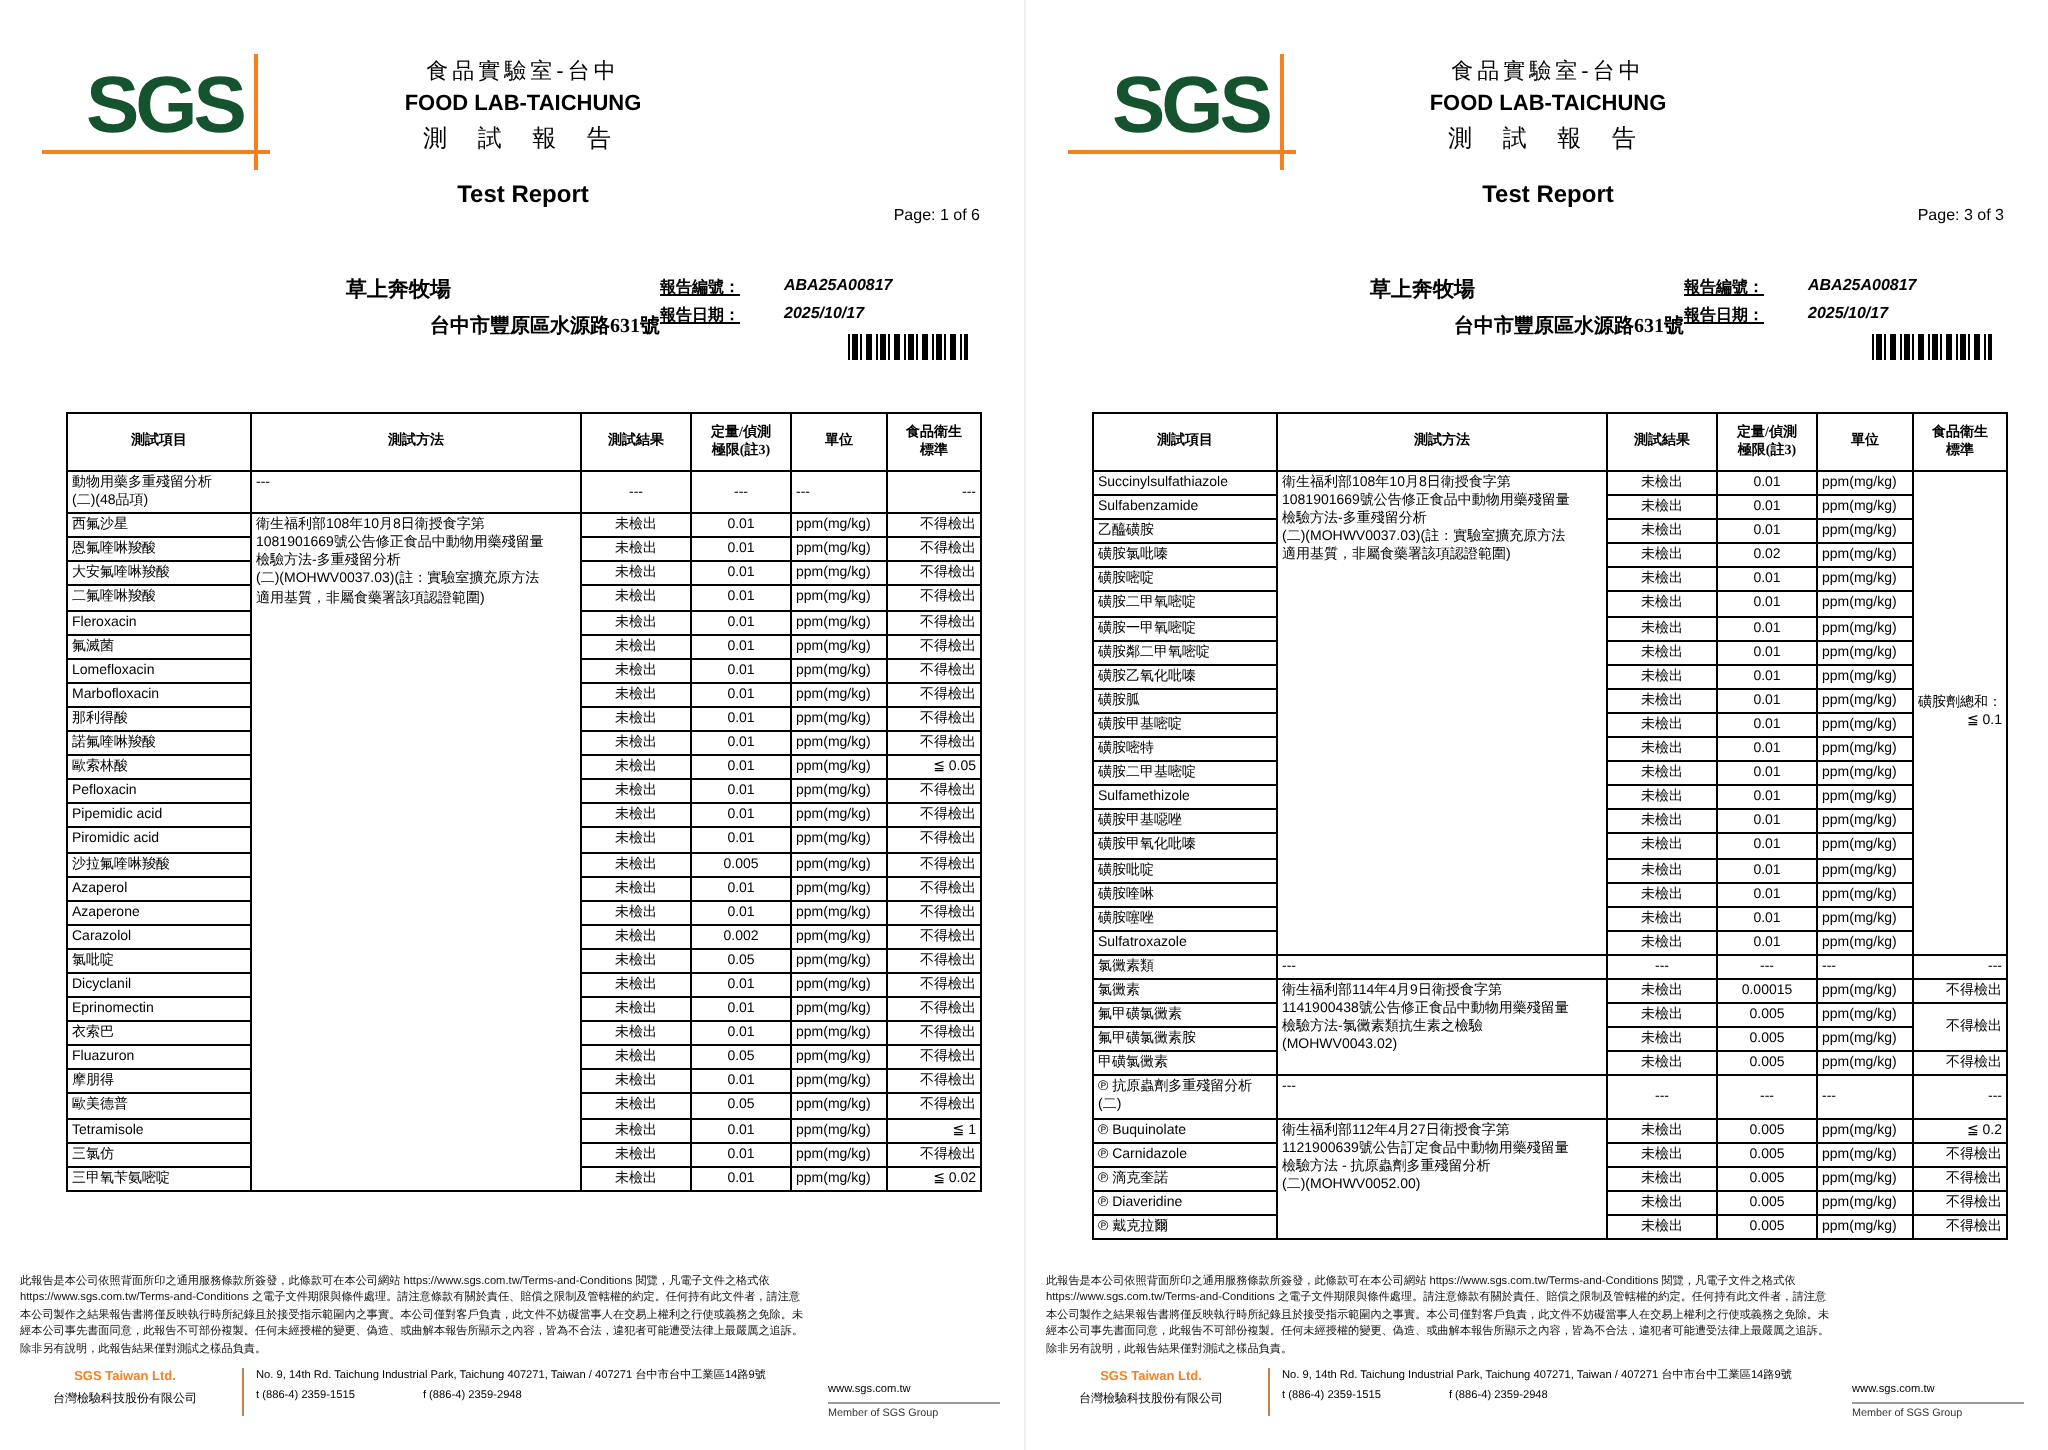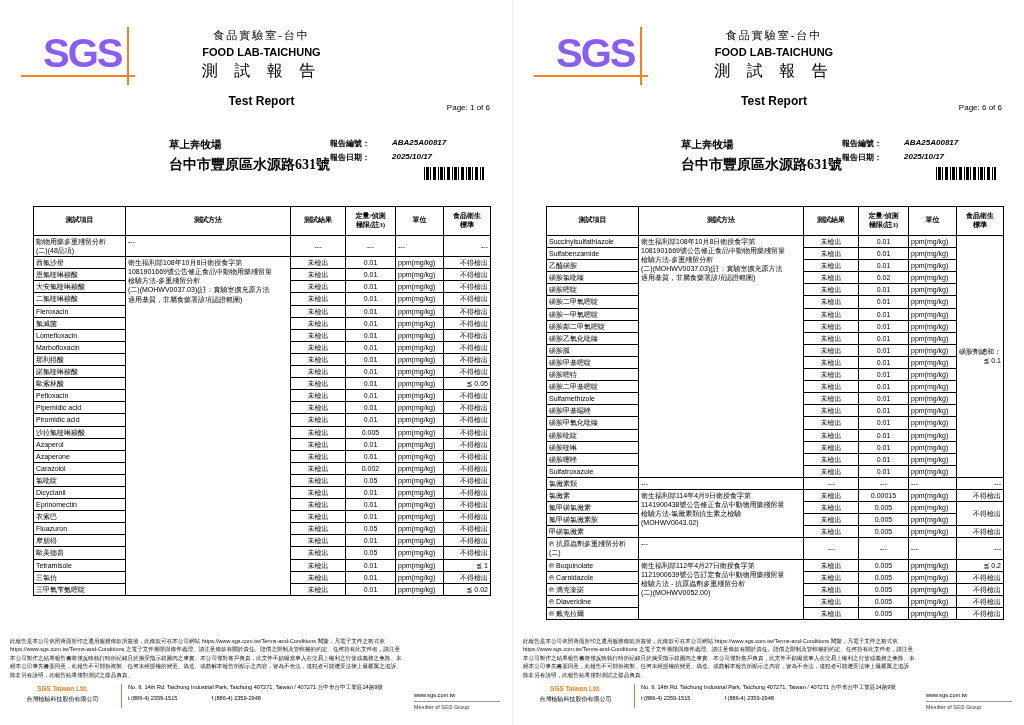--- a/index.html
+++ b/index.html
@@ -4,38 +4,38 @@
 <style>
   html,body{margin:0;padding:0;background:#fff;}
   body{width:1024px;height:725px;overflow:hidden;font-family:"Liberation Sans",sans-serif;color:#000;}
   .sheet{display:flex;width:1024px;height:725px;}
   .page{position:relative;width:512px;height:725px;box-sizing:border-box;padding:0 22px 0 33px;background:#fff;}
   .page+.page{border-left:1px solid #eee;}
 
   
   .page-header{position:relative;height:82px;margin-top:28px;}
   .logo{position:absolute;left:0;top:2px;width:100px;height:52px;}
-  .logo-text{position:absolute;left:10px;top:0;font-family:"Liberation Sans",sans-serif;font-weight:bold;font-size:40px;line-height:46px;letter-spacing:-2px;color:#8b5cf6;}
+  .logo-text{position:absolute;left:10px;top:0;font-family:"Liberation Sans",sans-serif;font-weight:bold;font-size:40px;line-height:46px;letter-spacing:-2px;color:#14532d;}
   .logo-vline{position:absolute;right:4px;top:-3px;width:2px;height:58px;background:#f58220;}
   .logo-hline{position:absolute;left:-12px;right:-2px;bottom:5px;height:2px;background:#f58220;}
   .title-block{text-align:center;font-family:Liberation Sans, sans-serif;padding-top:0;}
   .t-zh{font-size:11px;letter-spacing:2px;}
   .t-en{font-size:11px;font-weight:bold;margin-top:3px;}
-  .t-rzh{font-size:16px;letter-spacing:6px;margin-top:3px;}
+  .t-rzh{font-size:12px;letter-spacing:6px;margin-top:3px;}
   .t-ren{font-size:12px;font-weight:bold;margin-top:12px;}
   .page-num{position:absolute;right:0;bottom:-2px;font-size:8px;}
 
   
   .info-row{display:flex;justify-content:flex-end;margin-top:28px;height:56px;}
   .client{font-family:"Liberation Serif",serif;font-weight:bold;}
   .client-name{font-size:10.5px;}
-  .client-addr{font-size:14px;margin-top:4px;}
+  .client-addr{font-size:10px;margin-top:4px;margin-left:42px;}
   .report-meta{width:160px;font-size:8px;}
   .meta-line{display:flex;margin-bottom:3px;}
-  .meta-label{width:62px;font-family:"Liberation Serif",serif;font-weight:bold;}
+  .meta-label{width:62px;font-family:"Liberation Serif",serif;font-weight:bold;text-decoration:underline;}
   .meta-value{font-weight:bold;font-style:italic;}
   .barcode{margin-left:auto;margin-right:6px;margin-top:4px;width:60px;height:13px;
     background:repeating-linear-gradient(90deg,#000 0 1px,#fff 1px 2px,#000 2px 5px,#fff 5px 6px,#000 6px 7px,#fff 7px 9px,#000 9px 12px,#fff 12px 14px);}
 
   
   table.results{border-collapse:collapse;table-layout:fixed;width:457px;margin-top:12px;border:1.5px solid #000;}
   table.results th,table.results td{border:1px solid #000;padding:1px 2px;font-size:7px;line-height:1.3;overflow:hidden;}
   table.results th{font-weight:bold;text-align:center;vertical-align:middle;height:26px;font-family:"Liberation Serif",serif;}
   .c-item{text-align:left;white-space:pre-line;vertical-align:middle;}
   .c-method{text-align:left;vertical-align:top;white-space:pre-line;}
@@ -369,21 +369,21 @@
         <span class="logo-text">SGS</span>
         <span class="logo-vline"></span>
         <span class="logo-hline"></span>
       </div>
       <div class="title-block">
         <div class="t-zh">食品實驗室-台中</div>
         <div class="t-en">FOOD LAB-TAICHUNG</div>
         <div class="t-rzh">測 試 報 告</div>
         <div class="t-ren">Test Report</div>
       </div>
-      <div class="page-num">Page: 6 of 6</div>
+      <div class="page-num">Page: 3 of 3</div>
     </div>
 
     <div class="info-row">
       <div class="client">
         <div class="client-name">草上奔牧場</div>
         <div class="client-addr">台中市豐原區水源路631號</div>
       </div>
       <div class="report-meta">
         <div class="meta-line">
           <span class="meta-label">報告編號：</span>

